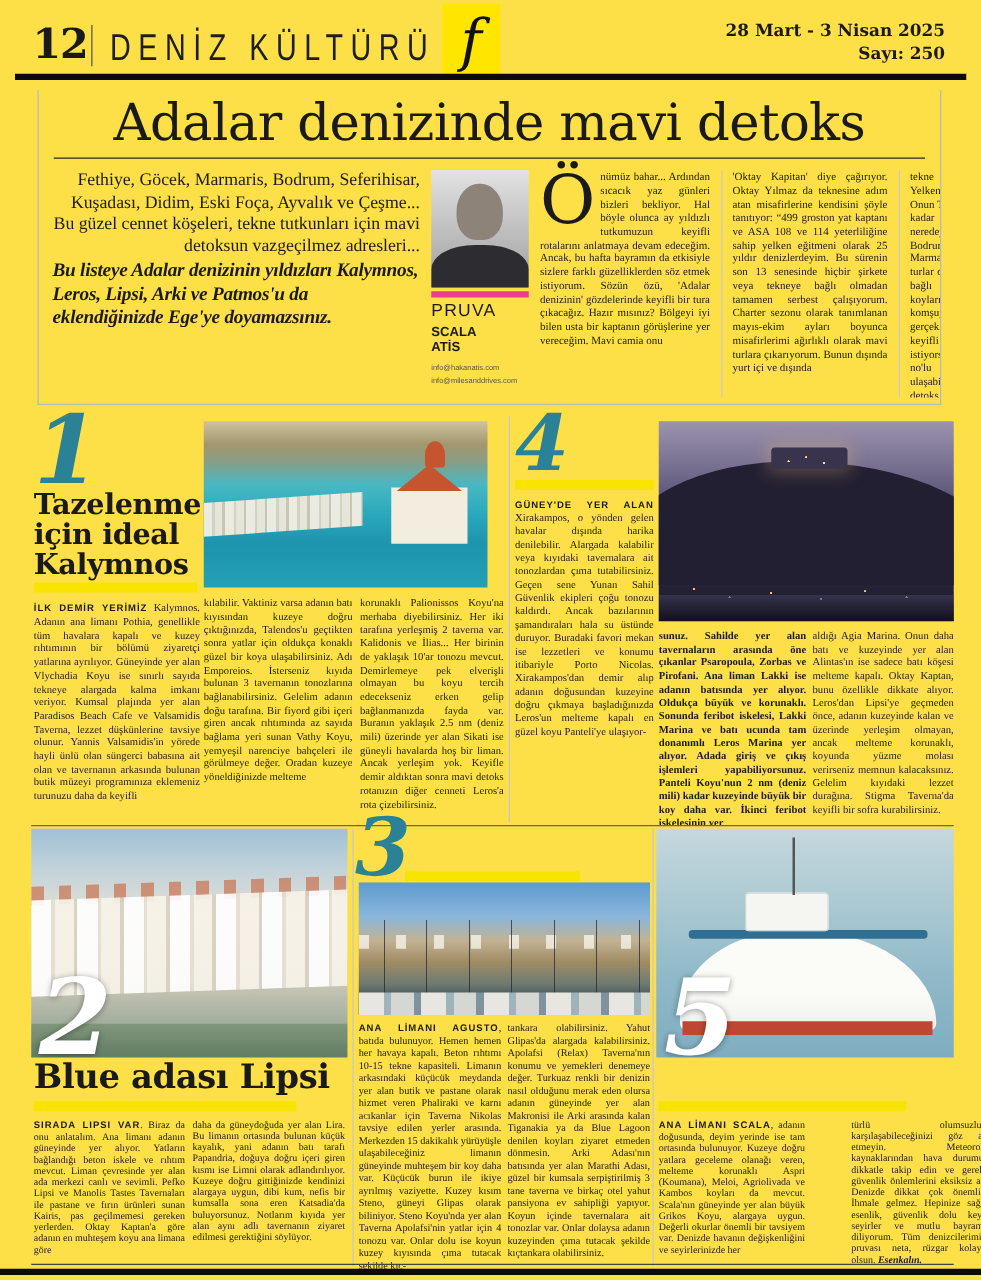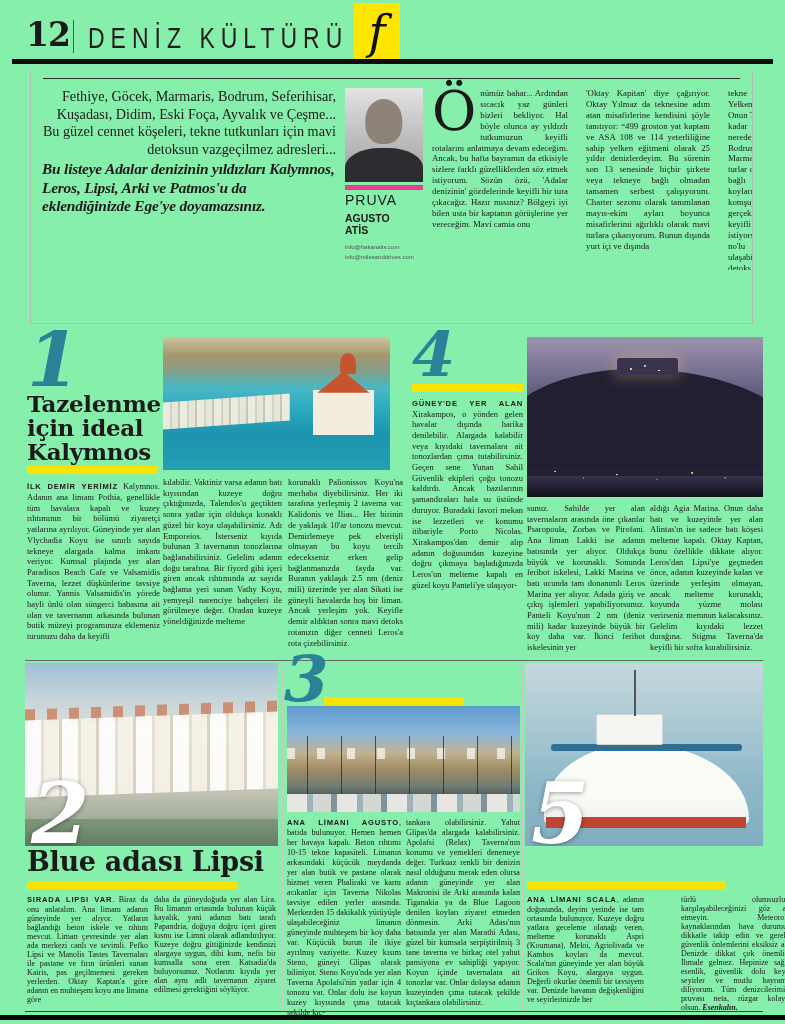--- a/index.html
+++ b/index.html
@@ -1,16 +1,16 @@
 <!DOCTYPE html>
 <html lang="tr"><head>
 <meta charset="utf-8">
 <style>
   html,body { margin:0; padding:0; background:#ddd; }
-  #page { position:relative; width:785px; height:1024px; margin:0 auto; background:#86efac;
+  #page { position:relative; width:785px; height:1024px; margin:0 auto; background:#fde047;
           font-family:"Liberation Serif","DejaVu Serif",serif; color:#1a1a1a; overflow:hidden; }
 
   
   .mh-num  { position:absolute; left:26px; top:15px; font-family:"DejaVu Serif",serif;
              font-size:33px; font-weight:bold; letter-spacing:-1px; }
   .mh-div  { position:absolute; left:73px; top:20px; width:1px; height:33px; background:#555; }
   .mh-sec  { position:absolute; left:88px; top:21px; font-family:"Liberation Sans",sans-serif;
              font-size:23px; font-weight:300; letter-spacing:6px; color:#1e1e1e;
              transform:scaleY(1.3); transform-origin:top left; }
   .mh-logo { position:absolute; left:354px; top:3px; width:46px; height:58px; background:#ffe600;
@@ -102,21 +102,21 @@
       radial-gradient(circle 1.6px at 50% 18%, #ffd98c 50%, transparent 60%),
       radial-gradient(circle 1.6px at 56% 21%, #ffe2a0 50%, transparent 60%),
       radial-gradient(circle 1.6px at 12% 84%, #ffc46b 50%, transparent 60%),
       radial-gradient(circle 1.6px at 24% 88%, #ffd27e 50%, transparent 60%),
       radial-gradient(circle 1.6px at 38% 86%, #ffc46b 50%, transparent 60%),
       radial-gradient(circle 1.6px at 55% 89%, #ffd27e 50%, transparent 60%),
       radial-gradient(circle 1.6px at 70% 85%, #ffc46b 50%, transparent 60%),
       radial-gradient(circle 1.6px at 84% 88%, #ffd98c 50%, transparent 60%); }
   .le-water  { position:absolute; bottom:0; width:100%; height:13%;
                background:linear-gradient(180deg,rgba(70,68,100,.55),#12101c); }
-  #l-col2 { left:527px; top:503px; width:118px; height:157px; }
+  #l-col2 { left:527px; top:503px; width:118px; height:157px;font-weight:bold; }
   #l-col3 { left:650px; top:503px; width:113px; height:157px; }
 
   #band-rule { position:absolute; left:25px; top:660px; width:738px; height:1px; background:#666; }
 
   
   #photo-lipsi { left:25px; top:663px; width:253px; height:183px;
      background:linear-gradient(180deg,#9fc0d6 0%,#c3d3da 18%,#e6e1d4 40%,#d6cfbf 62%,#a9b2a2 82%,#8a9a8c 100%); }
   .li-roofs  { position:absolute; left:0; top:23%; width:100%; height:8%; opacity:.7; transform:skewY(-2deg);
      background:repeating-linear-gradient(90deg,#c9714d 0 10px,transparent 10px 22px); }
   .li-houses { position:absolute; left:0; top:29%; width:100%; height:42%; opacity:.92; transform:skewY(-2deg);
@@ -169,35 +169,40 @@
 <body>
 
 <div id="page">
 
   <div class="mh-num">12</div>
   <div class="mh-div"></div>
   <div class="mh-sec">DENİZ KÜLTÜRÜ</div>
   <div class="mh-logo">
     <span>f</span>
   </div>
+  <div class="mh-date">
+    <div>28 Mart - 3 Nisan 2025</div>
+    <div>Sayı: 250</div>
+  </div>
   <div class="mh-rule"></div>
 
   <div id="article">
+    <div class="headline">Adalar denizinde mavi detoks</div>
     <div class="head-rule"></div>
     <div class="art-row">
       <div class="intro">
         <div class="intro-reg">Fethiye, Göcek, Marmaris, Bodrum, Seferihisar, Kuşadası, Didim, Eski Foça, Ayvalık ve Çeşme... Bu güzel cennet köşeleri, tekne tutkunları için mavi detoksun vazgeçilmez adresleri...</div>
         <div class="intro-bold">Bu listeye Adalar denizinin yıldızları Kalymnos, Leros, Lipsi, Arki ve Patmos'u da eklendiğinizde Ege'ye doyamazsınız.</div>
       </div>
       <div class="author">
         <div class="author-photo"></div>
         <div class="author-bar"></div>
         <div class="author-label">PRUVA</div>
         <div class="author-name">
-          <div>AGUSTO</div>
+          <div>SCALA</div>
           <div>ATİS</div>
         </div>
         <div class="author-mails">
           <div>info@hakanatis.com</div>
           <div>info@milesanddrives.com</div>
         </div>
       </div>
       <div class="colA">
         <span class="dropcap">Ö</span><span>nümüz bahar... Ardından sıcacık yaz günleri bizleri bekliyor. Hal böyle olunca ay yıldızlı tutkumuzun keyifli rotalarını anlatmaya devam edeceğim. Ancak, bu hafta bayramın da etkisiyle sizlere farklı güzelliklerden söz etmek istiyorum. Sözün özü, 'Adalar denizinin' gözdelerinde keyifli bir tura çıkacağız. Hazır mısınız? Bölgeyi iyi bilen usta bir kaptanın görüşlerine yer vereceğim. Mavi camia onu</span>
       </div>

